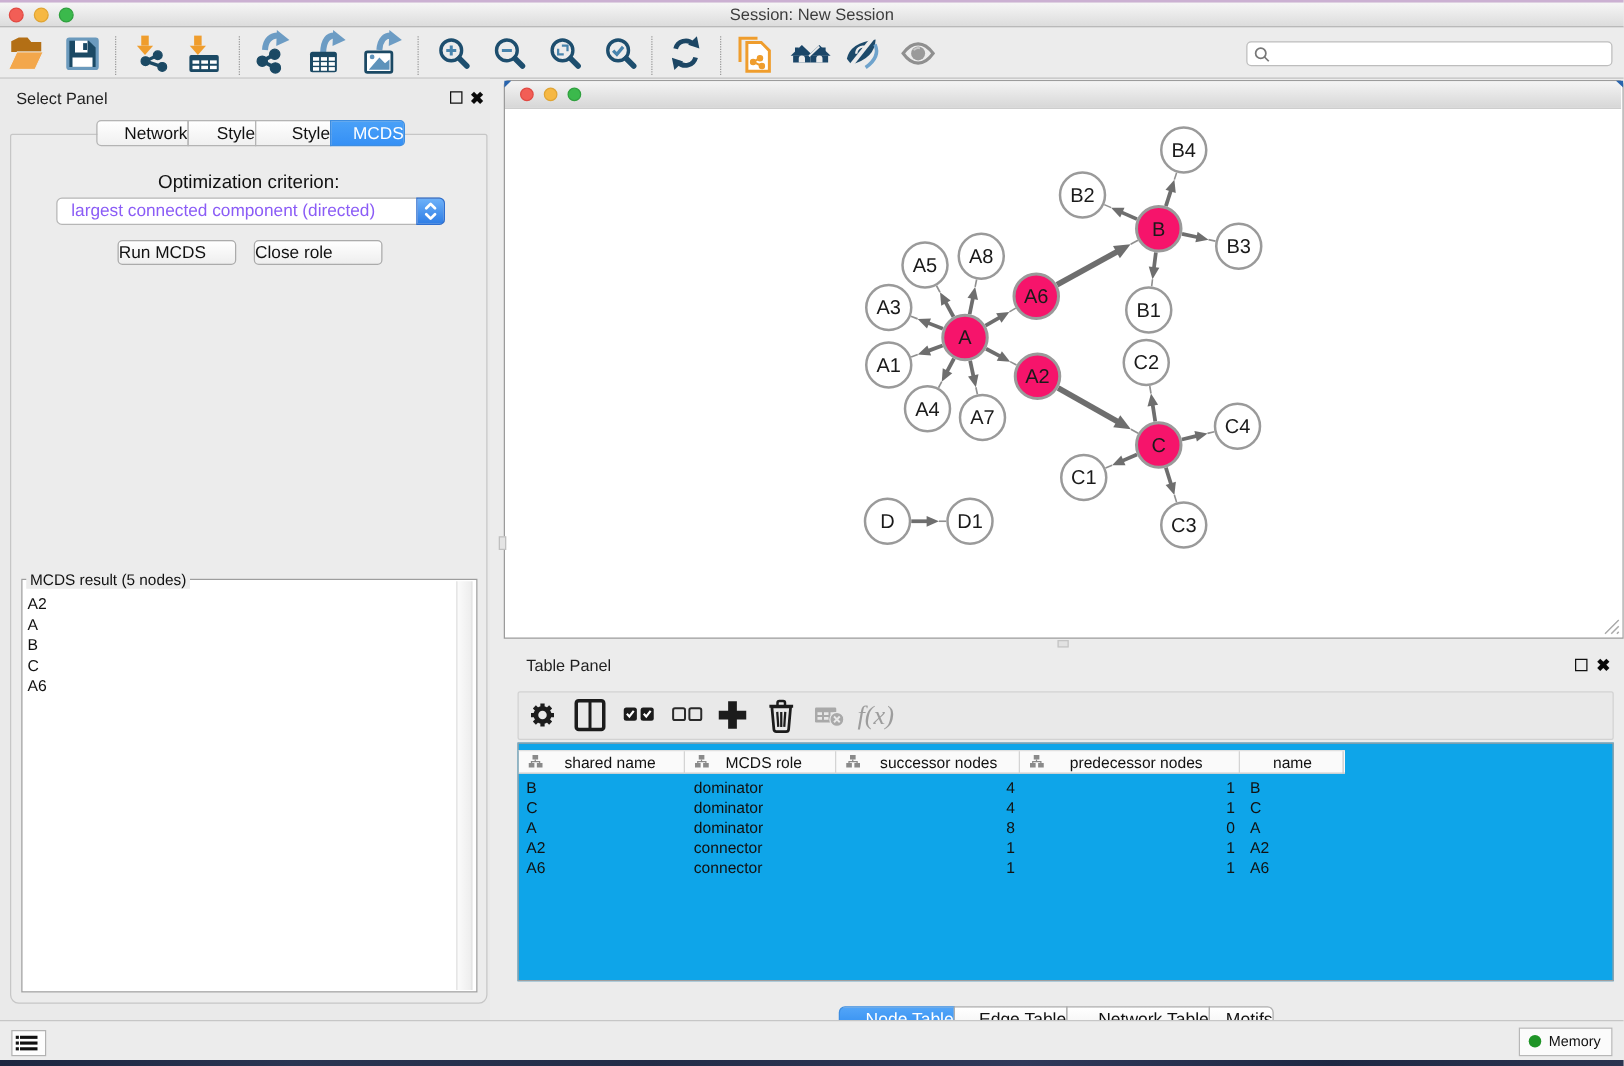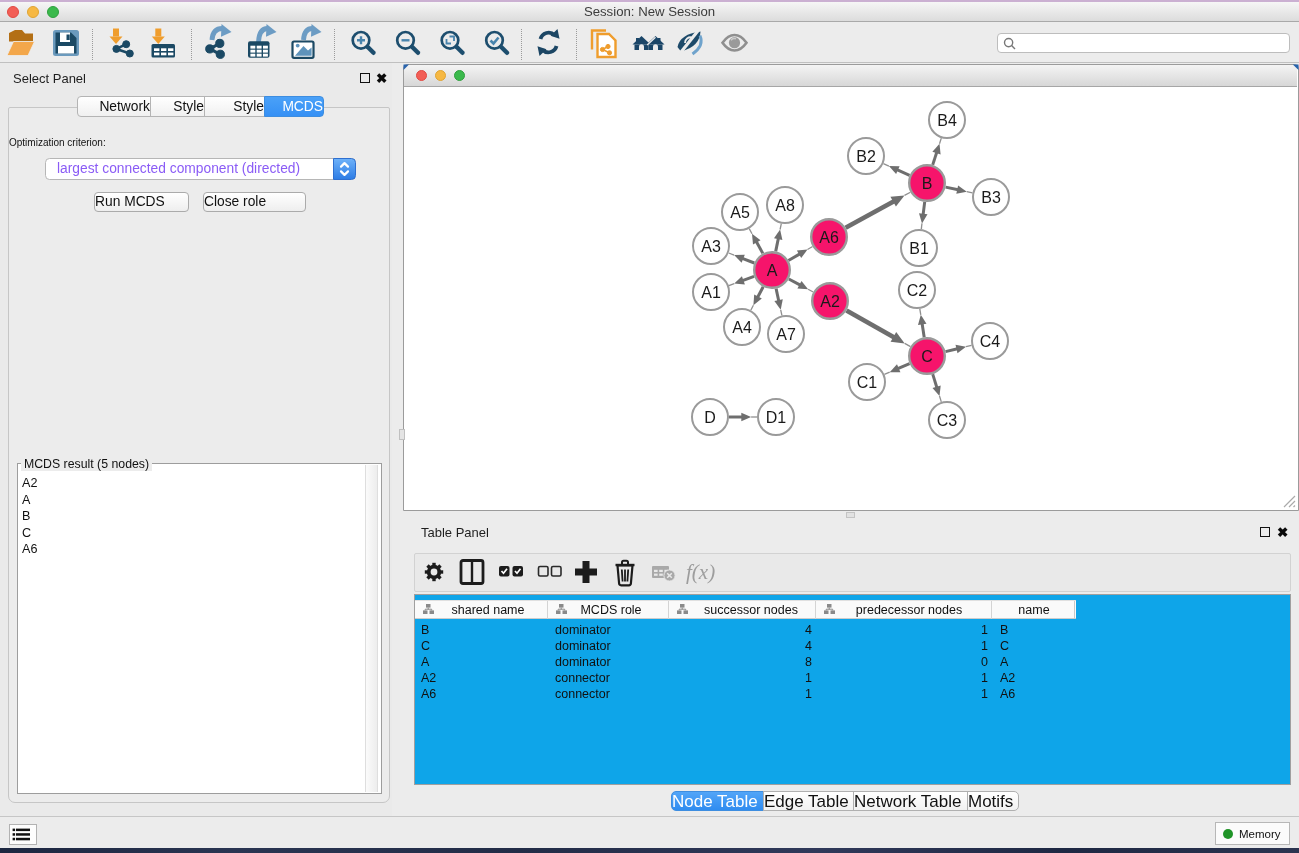--- a/index.html
+++ b/index.html
@@ -41,21 +41,21 @@
  border-bottom:1px solid #a6a6a6;border-radius:3px 3px 0 0}
 .ntl{border-radius:50%;width:11px;height:11px;top:5px}
 
 .tpanel{left:403px;top:517px;width:896px;height:300px}
 .ttoolbar{left:11px;top:36px;width:877px;height:39px;background:#e9e9e9;
  border:1px solid #d2d2d2;border-radius:2px}
 .tframe{left:11px;top:77px;width:877px;height:191px;background:#0ea5e9;border:1.5px solid #9f9f9f}
 .thead{left:0px;top:5px;height:19px;background:#fafafa;border-top:1px solid #e0e0e0;border-bottom:1px solid #cccccc;font-size:12.5px;color:#111}
 .thcell{position:absolute;top:0;height:18px;border-right:1px solid #d4d4d4;text-align:center;line-height:18px}
 .trow{position:absolute;font-size:12.5px;color:#111;height:16px;line-height:16px}
-.btab{position:absolute;top:274px;height:20px;line-height:19px;text-align:left;font-size:17px;
+.btab{position:absolute;top:288px;height:20px;line-height:19px;text-align:right;font-size:14px;
  background:linear-gradient(#ffffff,#f2f2f2);border:1px solid #b0b0b0;color:#111}
 .btabsel{background:linear-gradient(#52a5f8,#2f8cf0);color:#fff;border-color:#3d8de0}
 
 .statusbar{left:0;top:816px;width:1299px;height:32px;background:#ececec;border-top:1px solid #c6c6c6}
 .deskbottom{left:0;top:848px;width:1299px;height:5px;
  background:linear-gradient(90deg,#1c2640,#2a3552 18%,#222c47 40%,#30395a 63%,#1e2843 82%,#2b3450)}
 </style></head><body>
 <div class="abs titlebar"></div>
 <div class="abs tl" style="left:7px;background:#f25e56;border:0.5px solid #e14942"></div>
 <div class="abs tl" style="left:27px;background:#f6b843;border:0.5px solid #e0a432"></div>
@@ -191,21 +191,21 @@
 
 <div class="abs cpanel"></div>
 <div class="abs ptitle" style="left:13px;top:71px">Select Panel</div>
 <div class="abs wbtn" style="left:360px;top:73px"></div>
 <div class="abs xbtn" style="left:376px;top:70px">✖</div>
 <div class="abs tab" style="left:77px;width:74px;border-radius:4px 0 0 4px">Network</div>
 <div class="abs tab" style="left:150px;width:55px">Style</div>
 <div class="abs tab" style="left:204px;width:61px">Style</div>
 <div class="abs tab tabsel" style="left:264px;width:60px;border-radius:0 4px 4px 0">MCDS</div>
 <div class="abs cpcontent">
-  <div class="abs" style="left:0;top:29px;width:100%;font-size:10px;color:#111">Optimization criterion:</div>
+  <div class="abs" style="left:0;top:29px;width:100%;text-align:center;font-size:15px;color:#111">Optimization criterion:</div>
   <div class="abs combo">largest connected component (directed)
     <div class="abs combobtn">
       <svg width="21" height="20" viewBox="0 0 21 20" style="position:absolute;left:0;top:0">
         <path d="M7,7.6 l3.5,-3.5 l3.5,3.5 M7,12.4 l3.5,3.5 l3.5,-3.5" fill="none" stroke="#fff" stroke-width="2.2" stroke-linecap="round" stroke-linejoin="round"></path>
       </svg>
     </div>
   </div>
   <div class="abs btn" style="left:85px;top:84px;width:95px">Run MCDS</div>
   <div class="abs btn" style="left:194px;top:84px;width:103px">Close role</div>
   <div class="abs groupbox">

